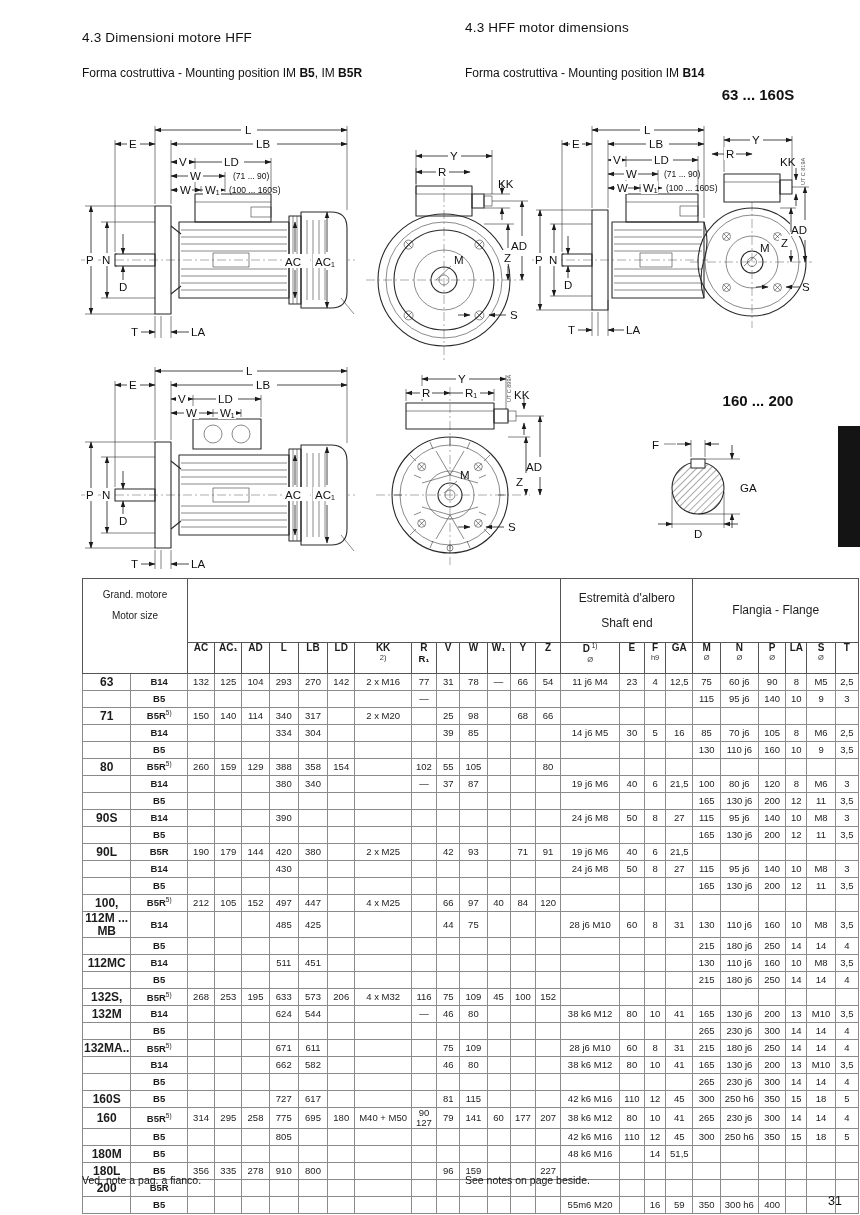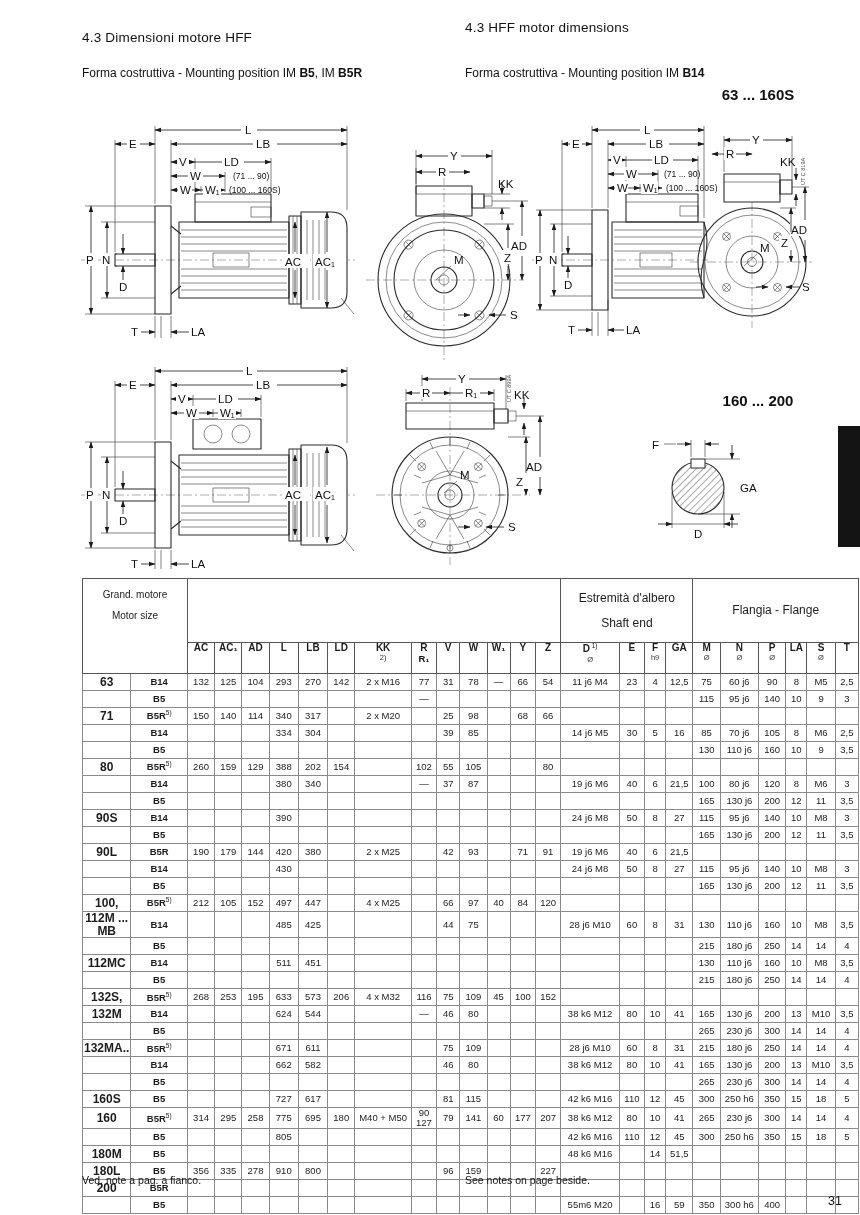--- a/index.html
+++ b/index.html
@@ -655,21 +655,21 @@
             <td>9</td>
             <td>3,5</td>
           </tr>
           <tr class="group-start">
             <td class="c-size">80</td>
             <td class="c-mount">B5R<sup>5)</sup></td>
             <td>260</td>
             <td>159</td>
             <td>129</td>
             <td>388</td>
-            <td>202</td>
+            <td>358</td>
             <td>154</td>
             <td></td>
             <td>102</td>
             <td>55</td>
             <td>105</td>
             <td></td>
             <td></td>
             <td>80</td>
             <td></td>
             <td></td>

